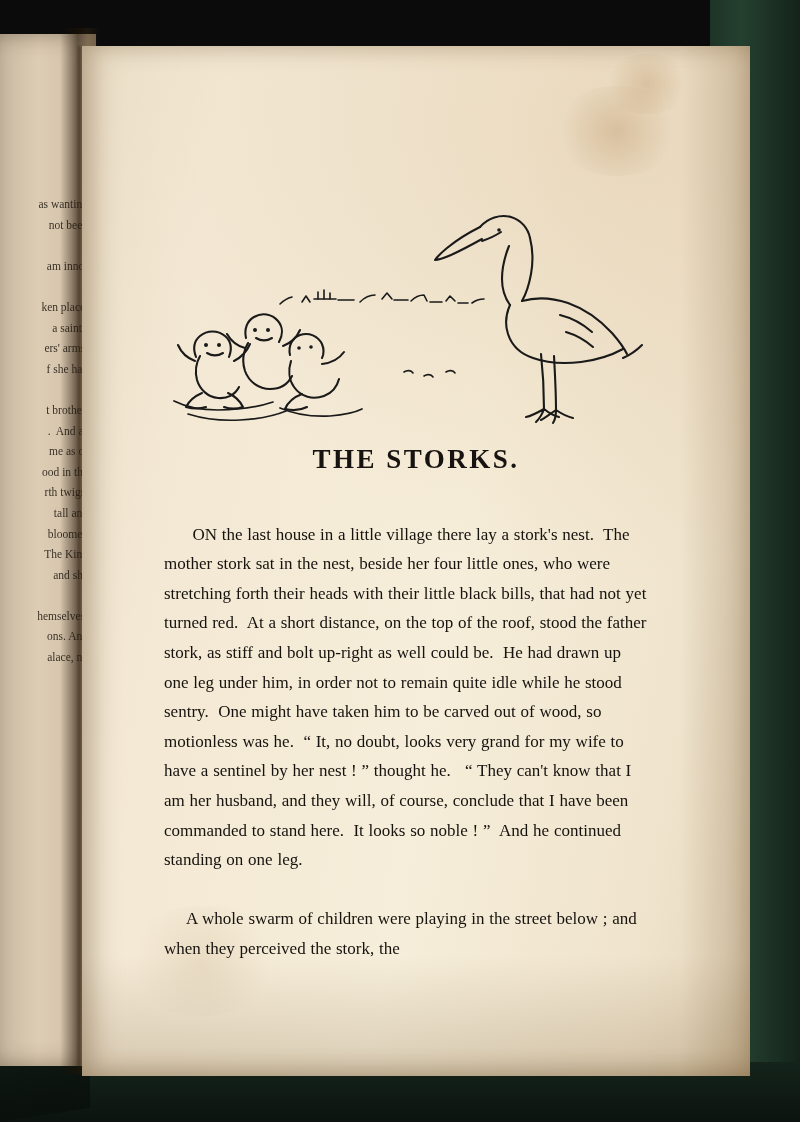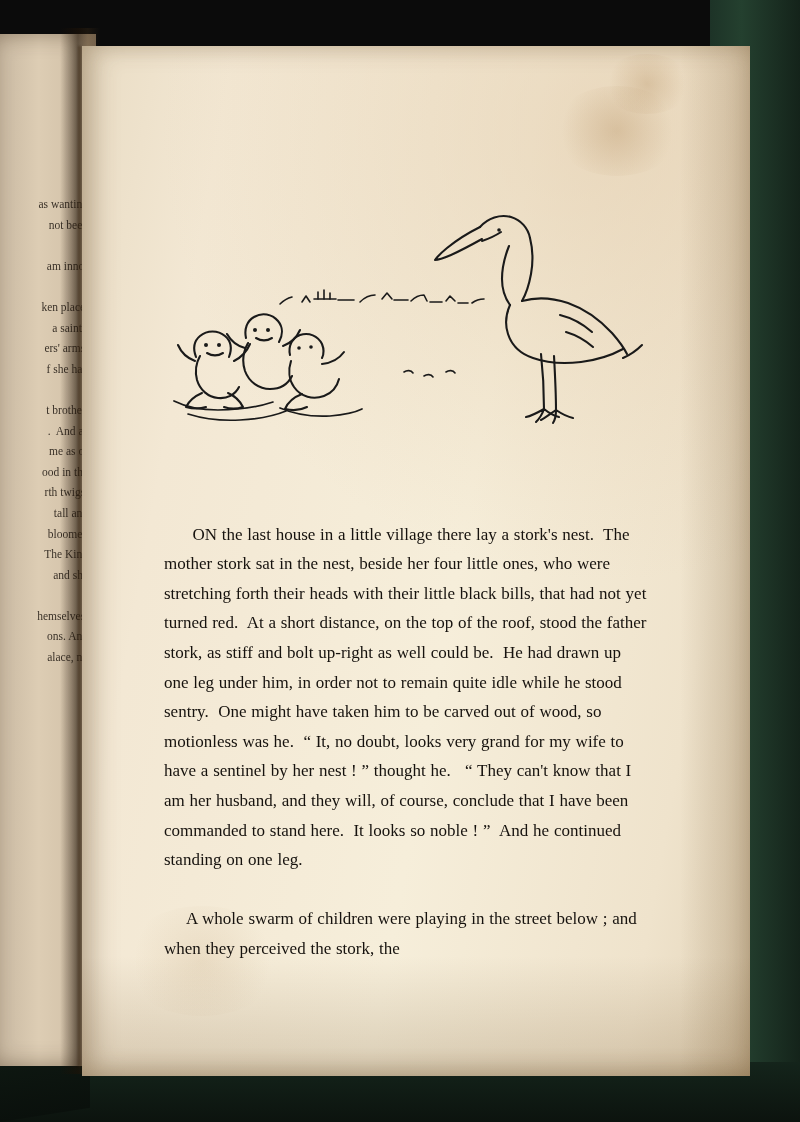--- a/index.html
+++ b/index.html
@@ -295,20 +295,21 @@
 
           <g stroke-width="1.6">
             <path d="M242 186 c3 -2 7 -2 9 1"></path>
             <path d="M262 190 c3 -2 7 -2 9 1"></path>
             <path d="M284 186 c3 -2 7 -2 9 1"></path>
           </g>
         </g>
       </svg>
     </div>
 
+    <div class="story-title">THE STORKS.</div>
 
     <div class="body-text">
       <span>ON the last house in a little village there lay a stork's nest.  The mother stork sat in the nest, beside her four little ones, who were stretching forth their heads with their little black bills, that had not yet turned red.  At a short distance, on the top of the roof, stood the father stork, as stiff and bolt up-right as well could be.  He had drawn up one leg under him, in order not to remain quite idle while he stood sentry.  One might have taken him to be carved out of wood, so motionless was he.  “ It, no doubt, looks very grand for my wife to have a sentinel by her nest ! ” thought he.   “ They can't know that I am her husband, and they will, of course, conclude that I have been commanded to stand here.  It looks so noble ! ”  And he continued standing on one leg.</span>
       <span class="para2">A whole swarm of children were playing in the street below ; and when they perceived the stork, the</span>
     </div>
 
     <div class="edge-shadow-bottom"></div>
     <div class="edge-shadow-right"></div>
   </div>
 

